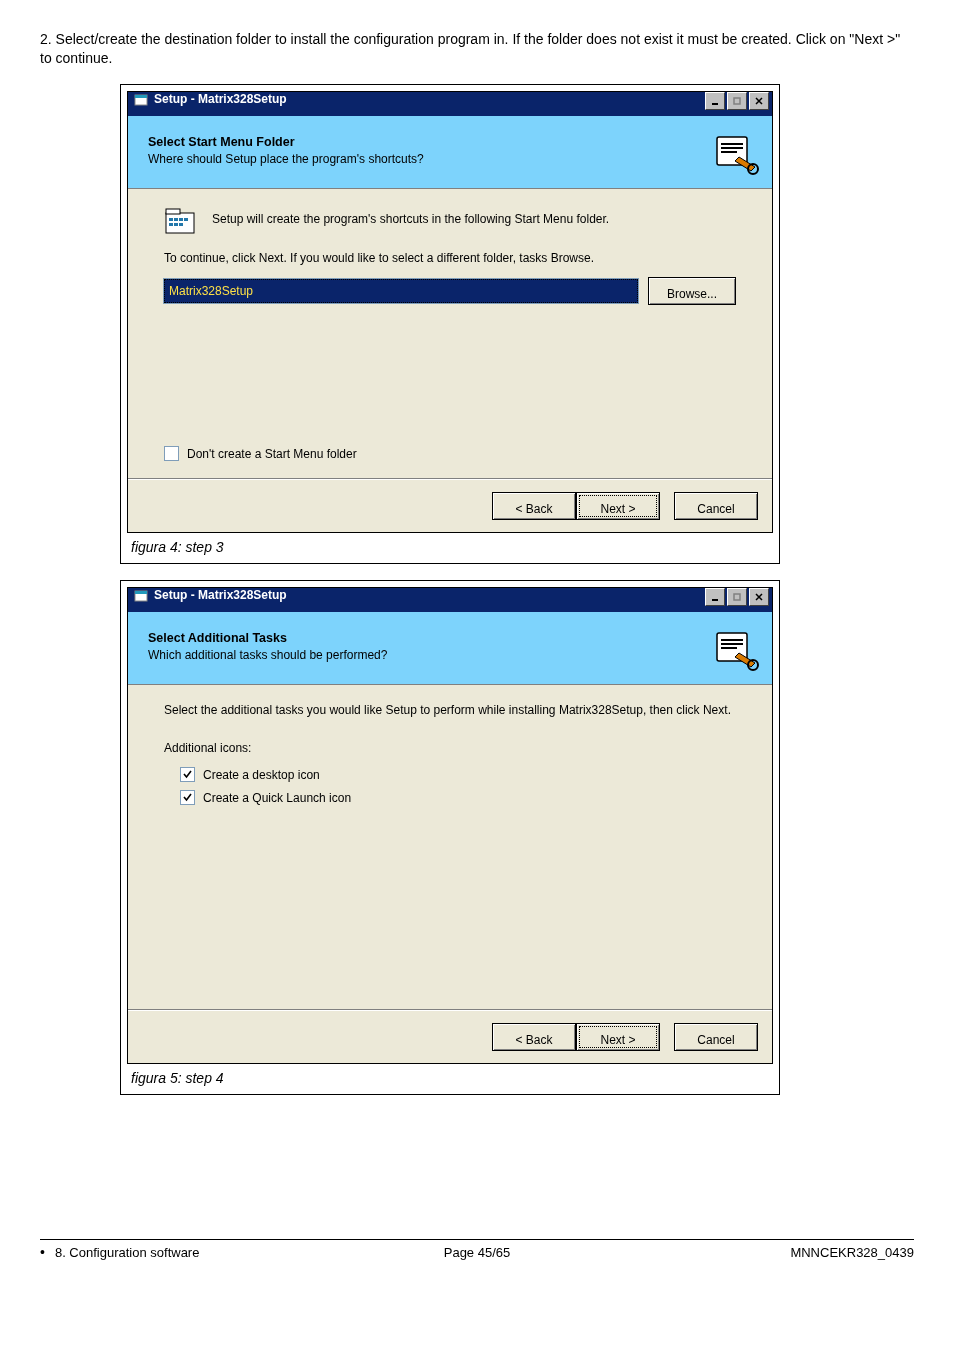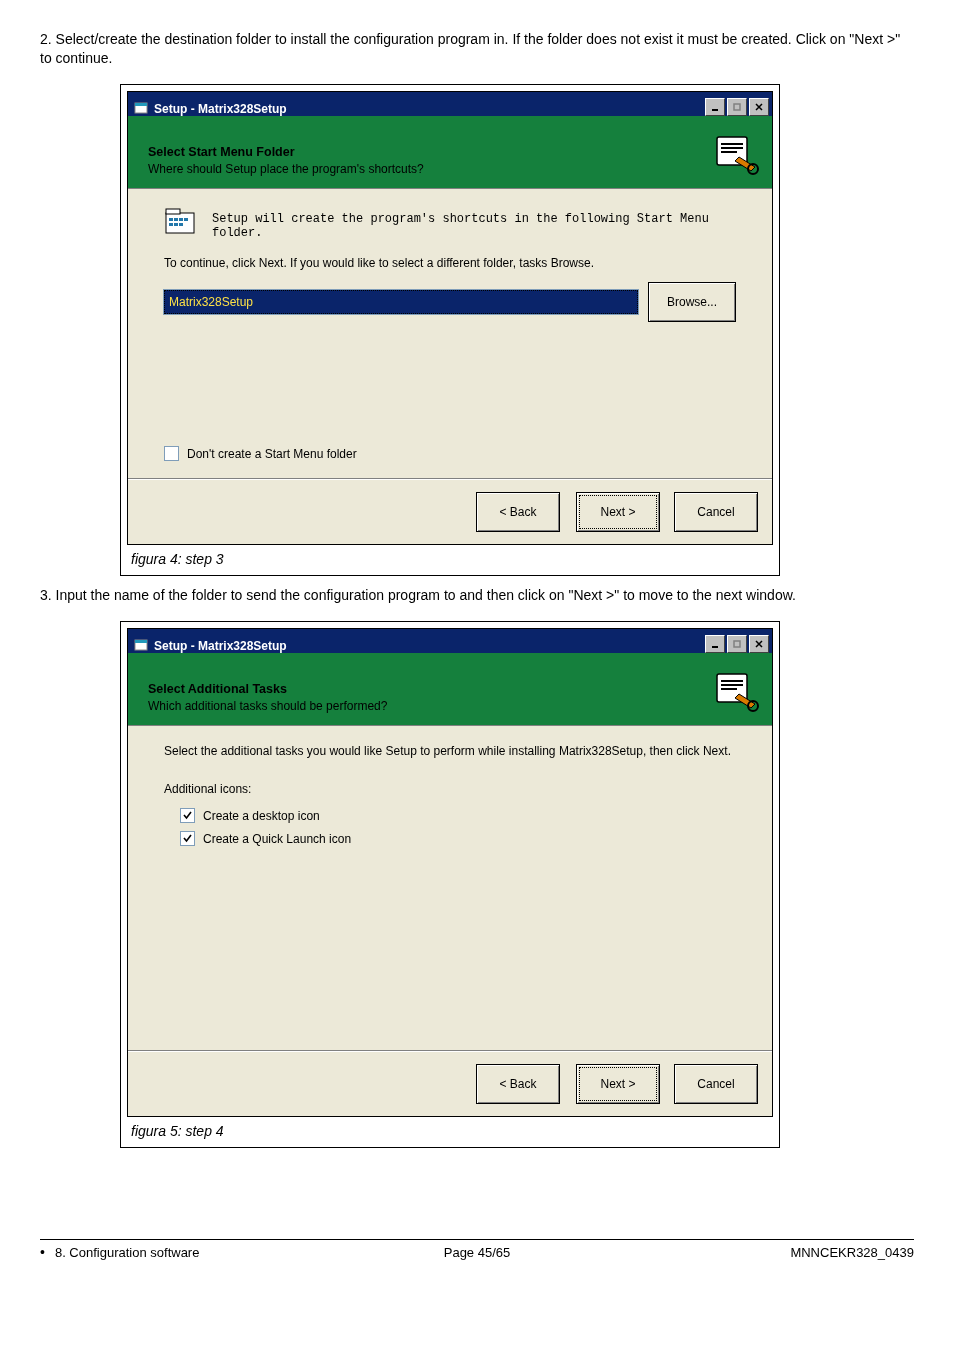--- a/index.html
+++ b/index.html
@@ -39,21 +39,21 @@
     border: 1px solid #000;
     background: #ece9d8;
     font-family: Tahoma, Arial, sans-serif;
   }
 
   .titlebar {
     background: linear-gradient(#0a246a, #0a246a);
     background: #0a246a;
     color: #fff;
     display: flex;
-    align-items: flex-end;
+    align-items: flex-start;
     height: 24px;
     padding: 0 3px 0 5px;
     font-size: 12px;
     font-weight: bold;
   }
   .title-icon {
     width: 16px; height: 16px;
     margin-right: 5px;
     display: inline-flex;
     align-items: center; justify-content: center;
@@ -68,23 +68,23 @@
     border-bottom-color: #404040;
     display: inline-flex;
     align-items: center; justify-content: center;
     font-size: 10px;
     color: #000;
     cursor: pointer;
   }
   .win-btn.disabled { color: #808080; }
 
   .header-area {
-    background: #15803d;
-    display: flex;
-    align-items: flex-end;
+    background: #7dd3fc;
+    display: flex;
+    align-items: center;
     padding: 10px 12px 12px 20px;
     border-bottom: 1px solid #808080;
   }
   .header-text { flex: 1; }
   .header-title { font-weight: bold; font-size: 12.5px; margin-bottom: 3px; }
   .header-sub { font-size: 12px; }
   .header-icon {
     width: 50px; height: 50px;
     display: flex; align-items: center; justify-content: center;
   }
@@ -94,39 +94,39 @@
     font-size: 12px;
     min-height: 260px;
     position: relative;
   }
 
   .intro-row { display: flex; align-items: flex-start; gap: 14px; margin-bottom: 16px; }
   .intro-icon {
     width: 34px; height: 28px;
     display: inline-flex; align-items:center; justify-content:center;
   }
-  .intro-text { flex: 1; padding-top: 5px; font-family: Liberation Mono, monospace; }
+  .intro-text { flex: 1; padding-top: 5px; }
 
   .help-text { margin-bottom: 12px; }
 
   .row-input { display: flex; align-items: center; gap: 10px; margin-bottom: 14px; }
   .text-field {
     flex: 1;
     height: 22px;
     border: 1px solid #7f9db9;
     background: #fff;
     font-size: 12px;
     padding: 0 4px;
     font-family: Tahoma, Arial, sans-serif;
   }
   .text-field.selected { background: #0a246a; color: #fde047; border: 1px dotted #000; outline: 1px solid #7f9db9; }
 
   .std-button {
     min-width: 88px;
-    height: 40px;
+    height: 28px;
     background: #ece9d8;
     border: 1px solid #000;
     box-shadow: inset 1px 1px 0 #fff, inset -1px -1px 0 #808080;
     font-size: 12px;
     font-family: Tahoma, Arial, sans-serif;
     cursor: pointer;
     padding: 9px 8px;
   }
 
   .checkbox-row {
@@ -145,21 +145,21 @@
   .body-bottom { position: absolute; bottom: 10px; left: 36px; right: 36px; }
 
   .footer-area {
     border-top: 1px solid #fff;
     box-shadow: 0 -1px 0 #808080;
     padding: 12px 14px 12px 14px;
     display: flex;
     justify-content: flex-end;
     gap: 0;
   }
-  .footer-area .btn-group { display: flex; gap: 16px; margin-right: 14px; }
+  .footer-area .btn-group { display: flex; gap: 0; margin-right: 14px; }
   .footer-area .std-button { min-width: 84px; }
   .footer-area .default-btn { outline: 1px dotted #000; outline-offset: -4px; }
 
   .caption {
     font-style: italic;
     padding: 4px 0 2px 10px;
     font-size: 14px;
   }
 
   .content-grow { flex: 1; }
@@ -268,21 +268,20 @@
         <span class="btn-group">
           <button class="std-button">&lt; Back</button>
           <button class="std-button default-btn">Next &gt;</button>
         </span>
         <button class="std-button">Cancel</button>
       </div>
     </div>
     <div class="caption">figura 4: step 3</div>
   </div>
 
-  <p class="para">3. Input the name of the folder to send the configuration program to and then click on "Next &gt;" to move to the next window.</p>
 
   <div class="figure-frame">
     <div class="win">
       <div class="titlebar">
         <span class="title-icon">
           <svg width="14" height="14" viewBox="0 0 14 14">
               <rect x="1" y="2" width="12" height="10" fill="#fff" stroke="#888" stroke-width="1"></rect>
               <rect x="1" y="2" width="12" height="3" fill="#29b"></rect>
             </svg>
         </span>

